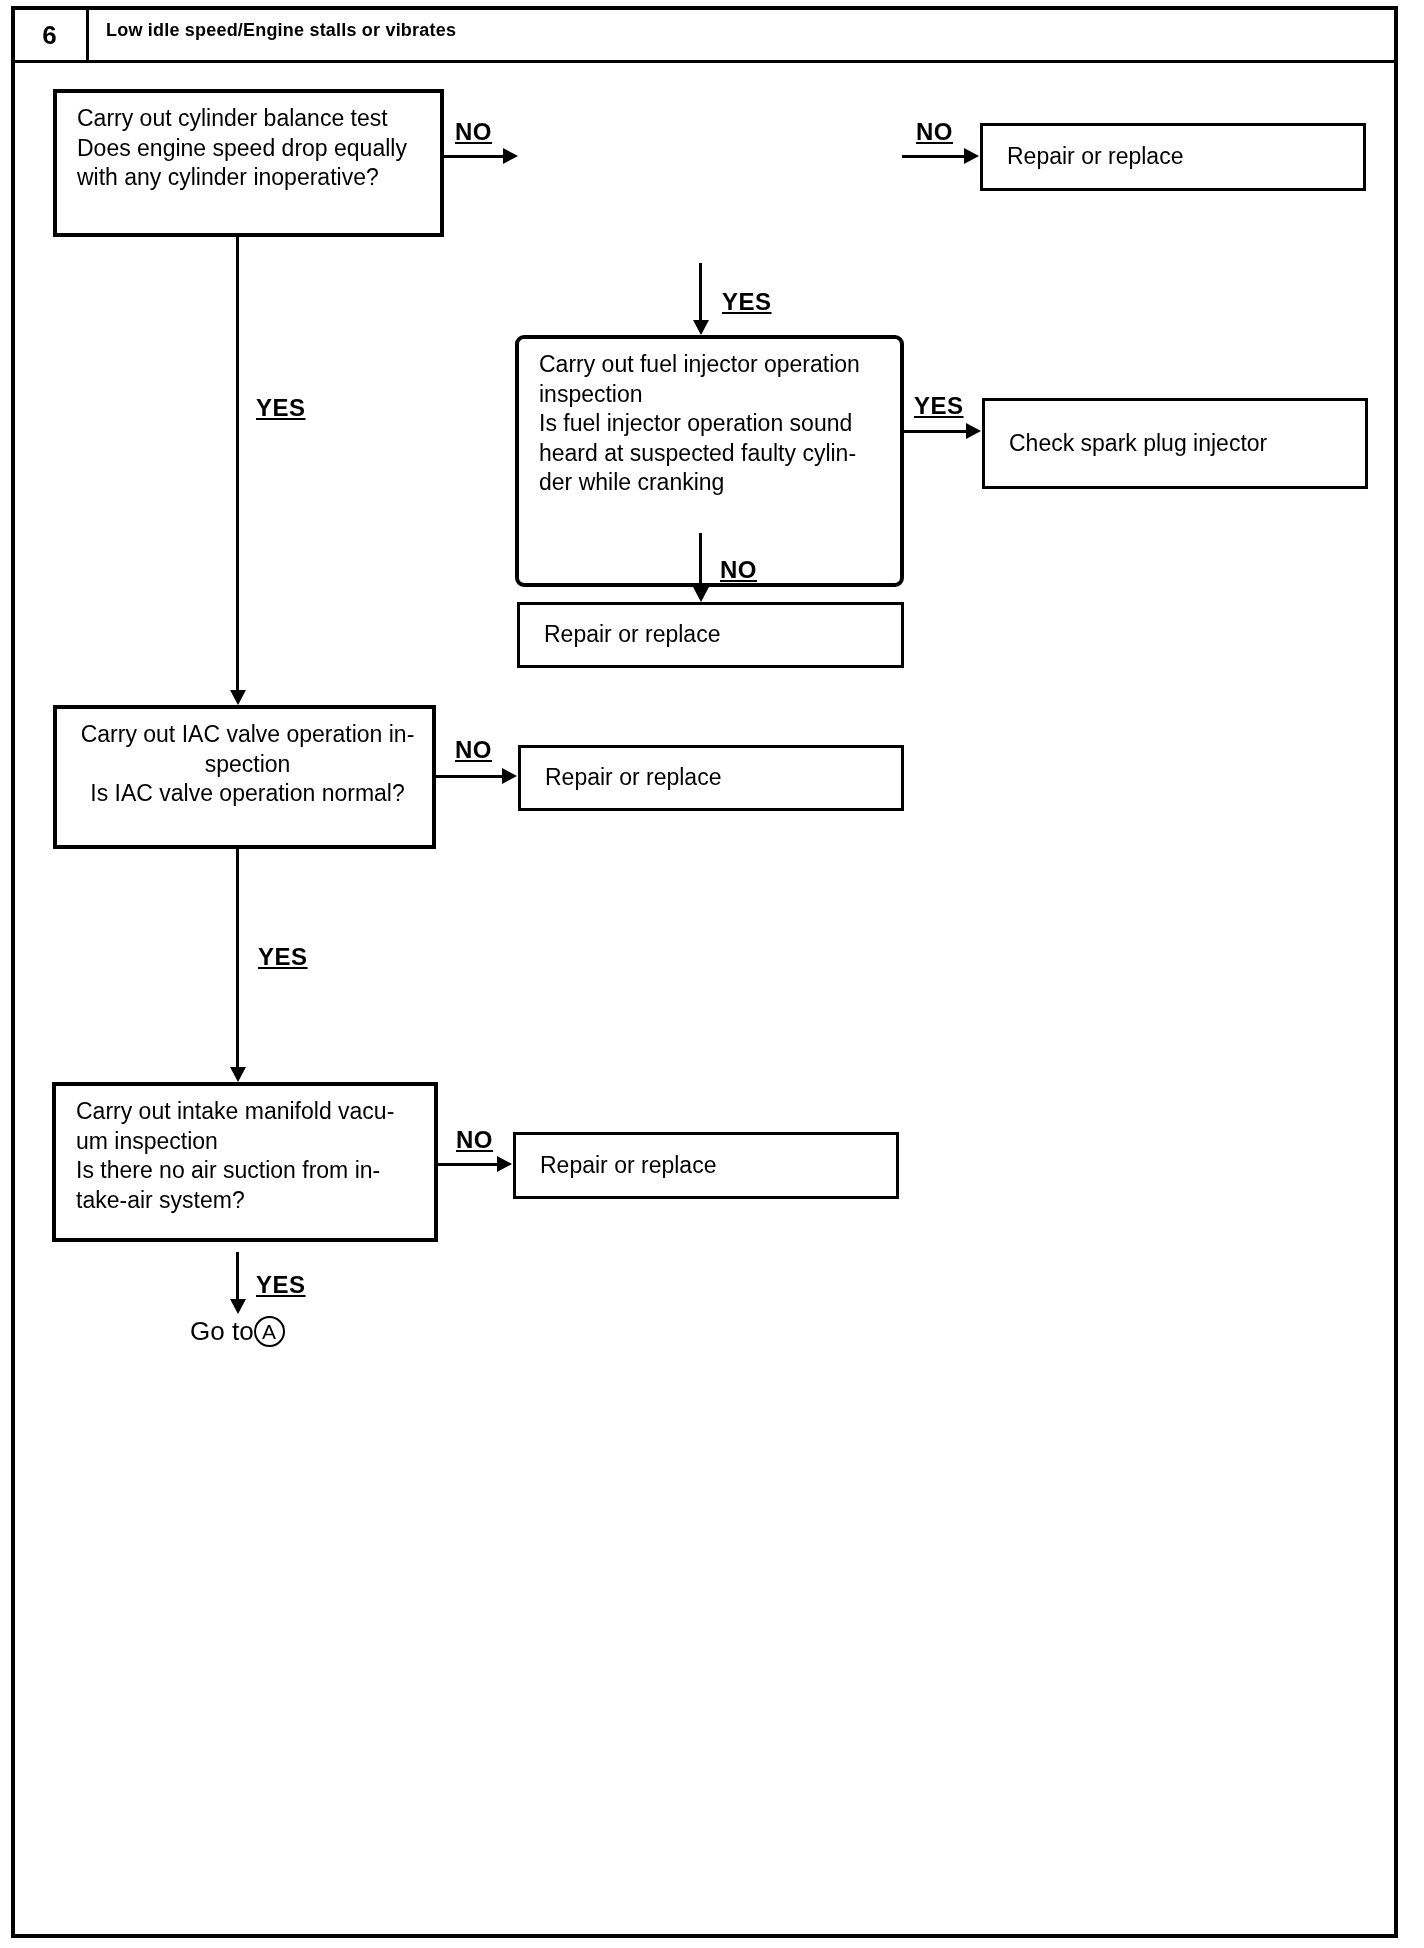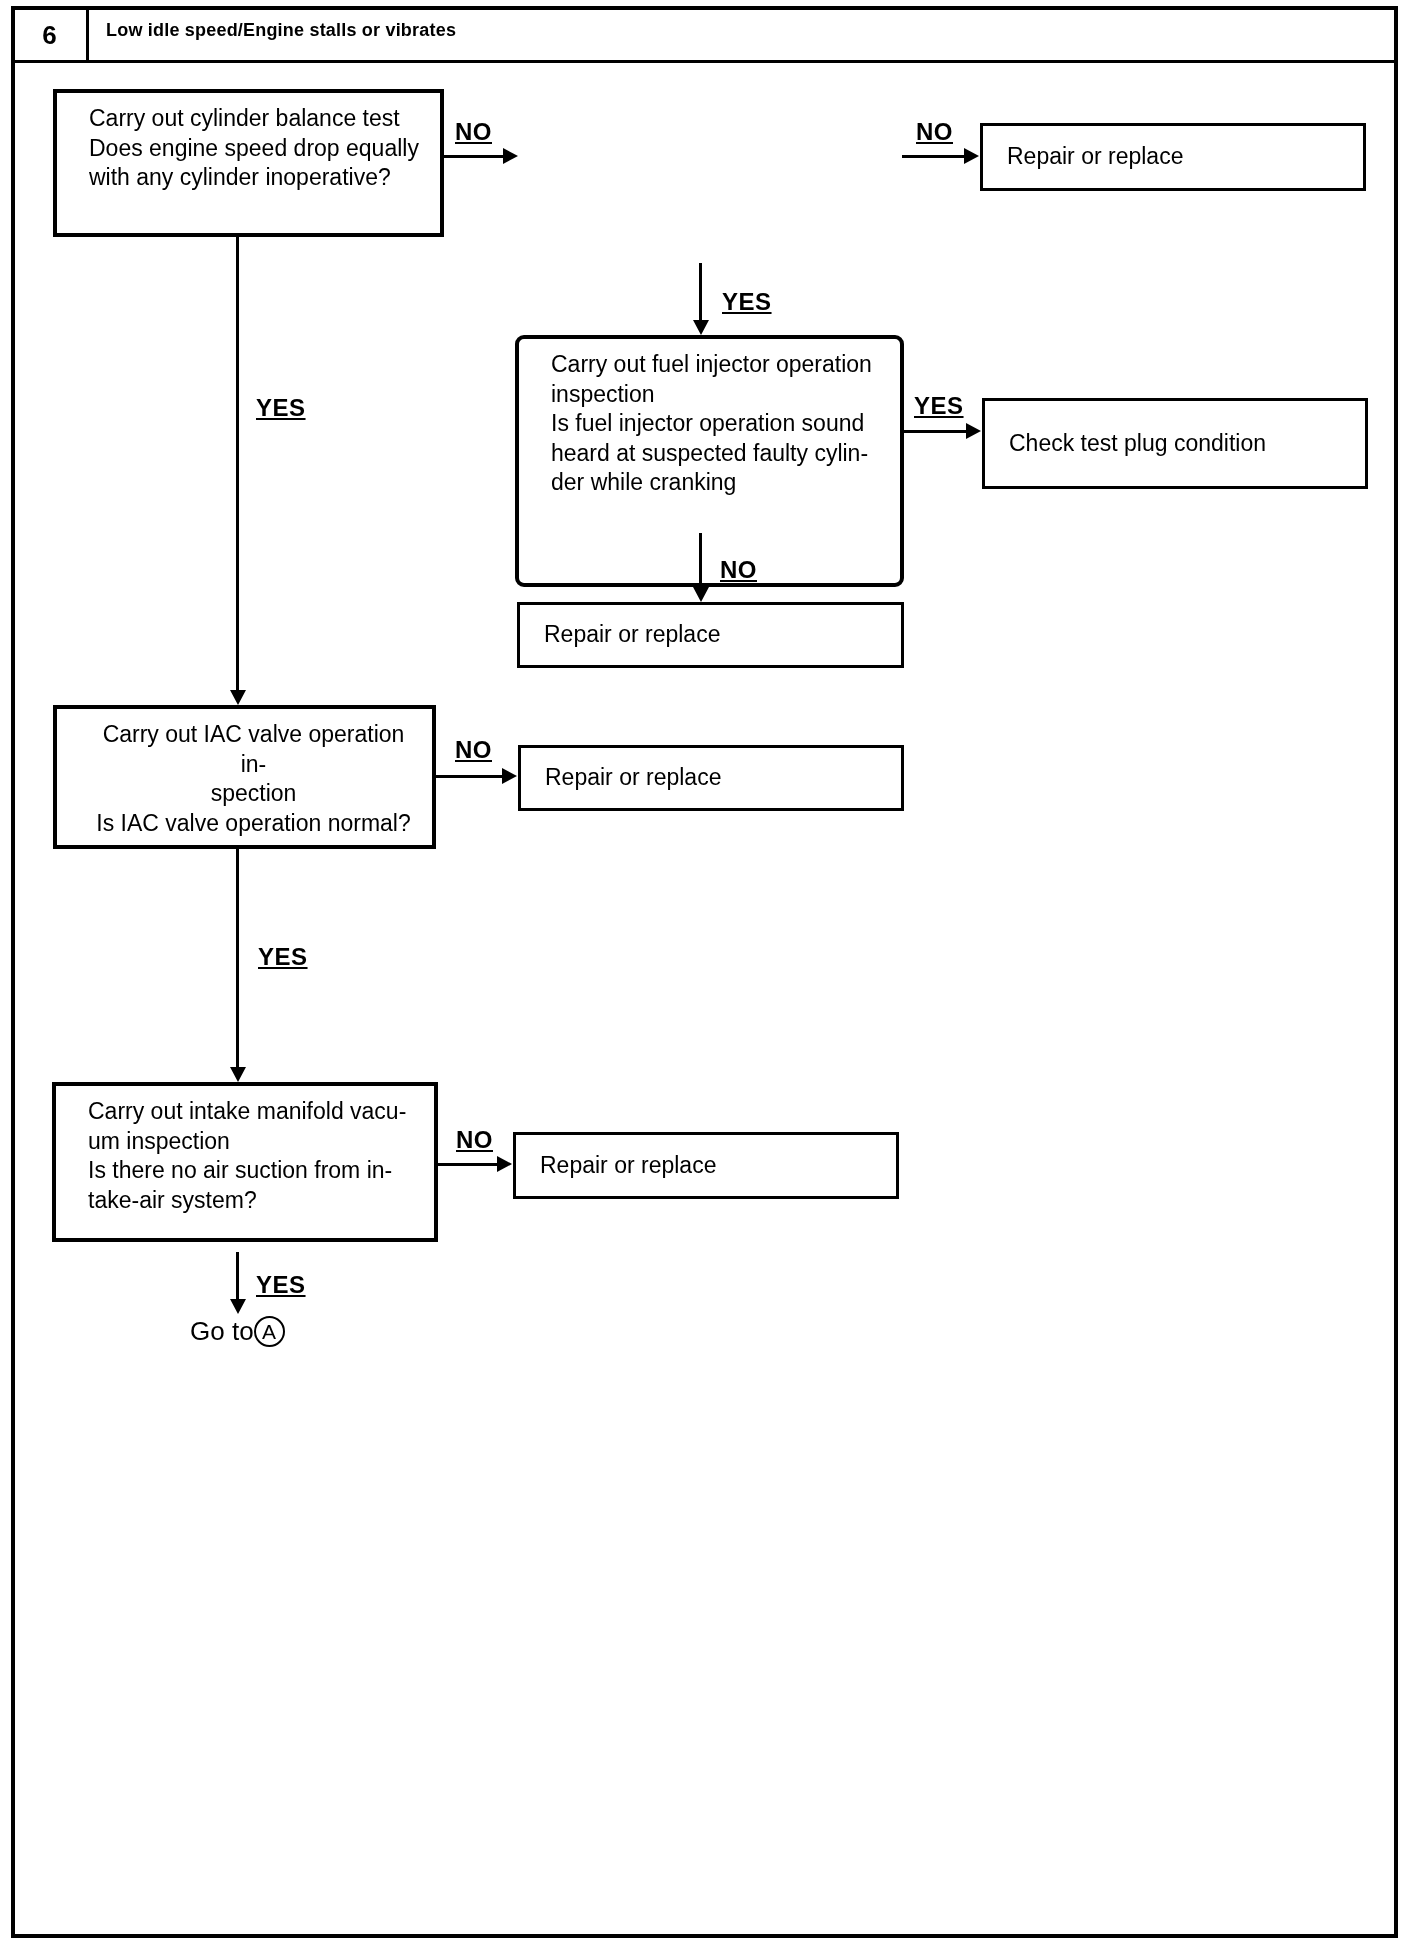--- a/index.html
+++ b/index.html
@@ -20,21 +20,21 @@
   .hdr-num{
     position:absolute;left:13px;top:20px;width:73px;
     text-align:center;font-weight:bold;font-size:26px;
   }
   .hdr-title{
     position:absolute;left:106px;top:20px;
     font-weight:bold;font-size:18px;letter-spacing:0.2px;
   }
   .node{
     position:absolute;border:4px solid #000;background:#fff;
-    box-sizing:border-box;padding:11px 14px 0 32px;
+    box-sizing:border-box;padding:11px 14px 0 20px;
     font-size:23px;line-height:29.5px;white-space:pre-line;
   }
   .action{
     border-width:3px;display:flex;align-items:center;
     padding:0 6px 0 24px;white-space:pre-line;
   }
   .hline{position:absolute;height:3px;background:#000;}
   .vline{position:absolute;width:3px;background:#000;}
   .ar{position:absolute;width:0;height:0;
       border-top:8px solid transparent;border-bottom:8px solid transparent;
@@ -67,21 +67,21 @@
 
 
   <div class="node action" style="left:980px;top:123px;width:386px;height:68px;">Repair or replace</div>
 
   <div class="node" style="left:515px;top:335px;width:389px;height:252px;border-radius:9px;">Carry out fuel injector operation
 inspection
 Is fuel injector operation sound
 heard at suspected faulty cylin-
 der while cranking</div>
 
-  <div class="node action" style="left:982px;top:398px;width:386px;height:91px;border-width:3px;">Check test plug condition</div>
+  <div class="node action" style="left:982px;top:398px;width:386px;height:91px;border-width:3px;">Check spark plug injector</div>
 
   <div class="node action" style="left:517px;top:602px;width:387px;height:66px;">Repair or replace</div>
 
   <div class="node" style="left:53px;top:705px;width:383px;height:144px;text-align:center;">Carry out IAC valve operation in-
 spection
 Is IAC valve operation normal?</div>
 
   <div class="node action" style="left:518px;top:745px;width:386px;height:66px;border-width:3px;">Repair or replace</div>
 
   <div class="node" style="left:52px;top:1082px;width:386px;height:160px;">Carry out intake manifold vacu-

